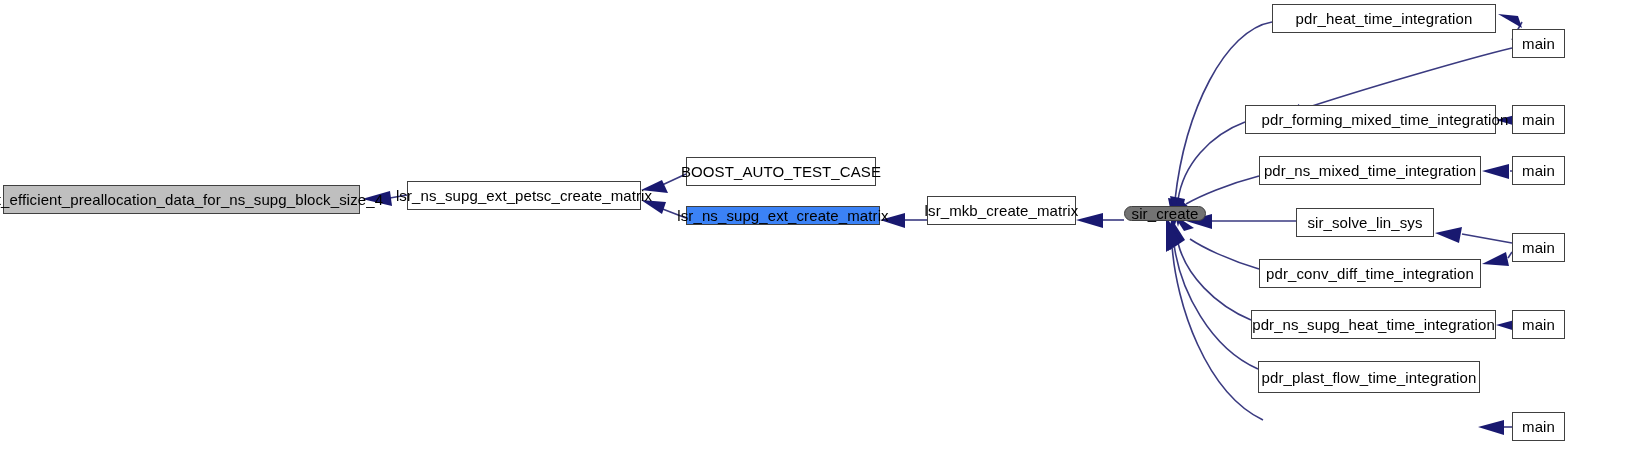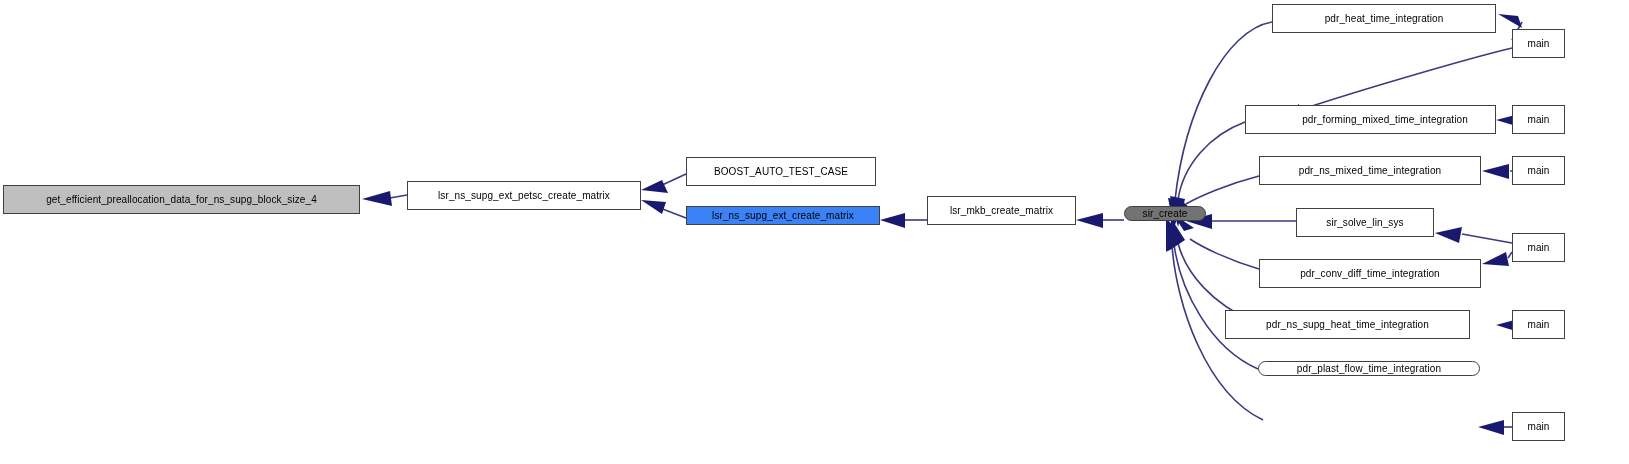--- a/index.html
+++ b/index.html
@@ -24,21 +24,21 @@
   }
   .node-box {
     position: absolute;
     box-sizing: border-box;
     background: #ffffff;
     border: 1px solid #404040;
     display: flex;
     align-items: center;
     justify-content: center;
     font-family: "Liberation Sans", sans-serif;
-    font-size: 10px;
+    font-size: 15px;
     color: #000000;
     white-space: nowrap;
     letter-spacing: 0.1px;
     cursor: pointer;
   }
   .node-box.highlight {
     background: #bfbfbf;
     border: 1px solid #404040;
   }
   .node-label {
@@ -141,25 +141,25 @@
     </div>
     <div class="node-box" style="left: 1296px; top: 208px; width: 138px; height: 29px; border-color: rgb(64, 64, 64); background: rgb(255, 255, 255);">
       <span class="node-label">sir_solve_lin_sys</span>
     </div>
     <div class="node-box" style="left: 1512px; top: 233px; width: 53px; height: 29px; border-color: rgb(64, 64, 64); background: rgb(255, 255, 255);">
       <span class="node-label">main</span>
     </div>
     <div class="node-box" style="left: 1259px; top: 259px; width: 222px; height: 29px; border-color: rgb(64, 64, 64); background: rgb(255, 255, 255);">
       <span class="node-label">pdr_conv_diff_time_integration</span>
     </div>
-    <div class="node-box" style="left: 1225px; top: 310px; width: 245px; height: 29px; border-color: rgb(64, 64, 64); background: rgb(255, 255, 255);">
+    <div class="node-box" style="left: 1251px; top: 310px; width: 245px; height: 29px; border-color: rgb(64, 64, 64); background: rgb(255, 255, 255);">
       <span class="node-label">pdr_ns_supg_heat_time_integration</span>
     </div>
     <div class="node-box" style="left: 1512px; top: 310px; width: 53px; height: 29px; border-color: rgb(64, 64, 64); background: rgb(255, 255, 255);">
       <span class="node-label">main</span>
     </div>
-    <div class="node-box" style="left: 1258px; top: 361px; width: 222px; height: 15px; border-color: rgb(64, 64, 64); background: rgb(255, 255, 255); border-radius: 14px;">
+    <div class="node-box" style="left: 1258px; top: 361px; width: 222px; height: 32px; border-color: rgb(64, 64, 64); background: rgb(255, 255, 255);">
       <span class="node-label">pdr_plast_flow_time_integration</span>
     </div>
     <div class="node-box" style="left: 1512px; top: 412px; width: 53px; height: 29px; border-color: rgb(64, 64, 64); background: rgb(255, 255, 255);">
       <span class="node-label">main</span>
     </div>
   </div>
 
 </body></html>

